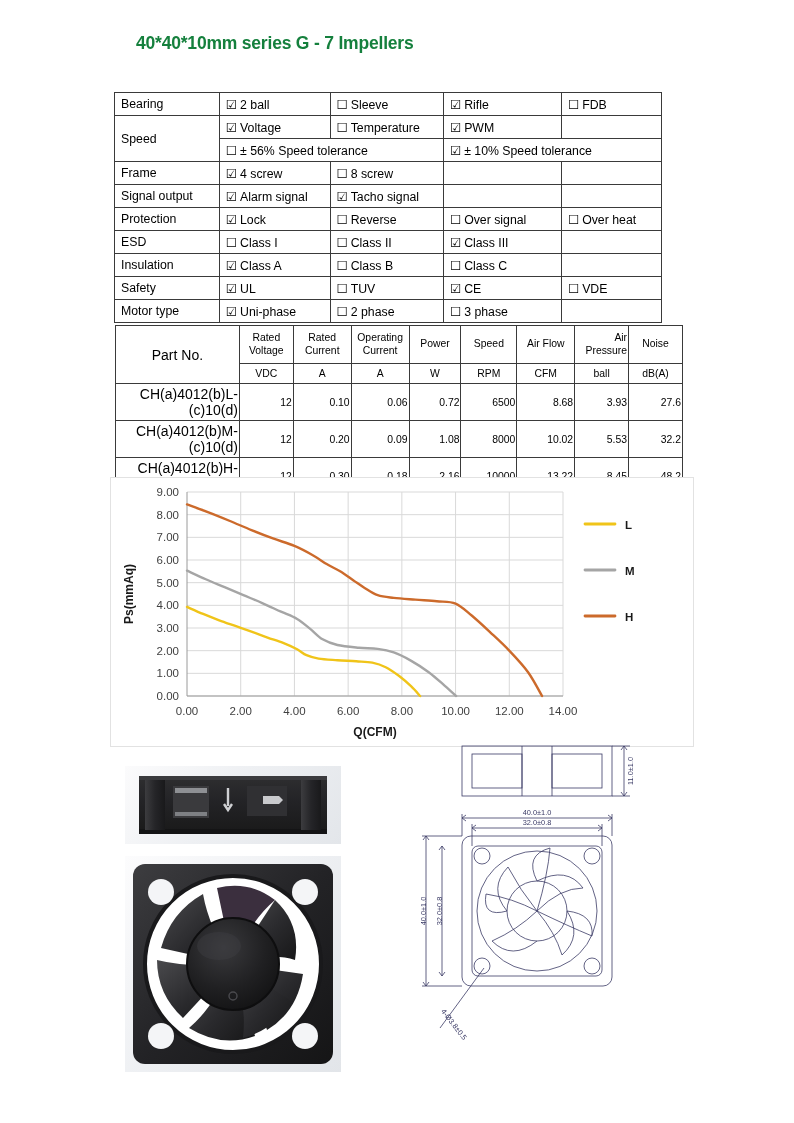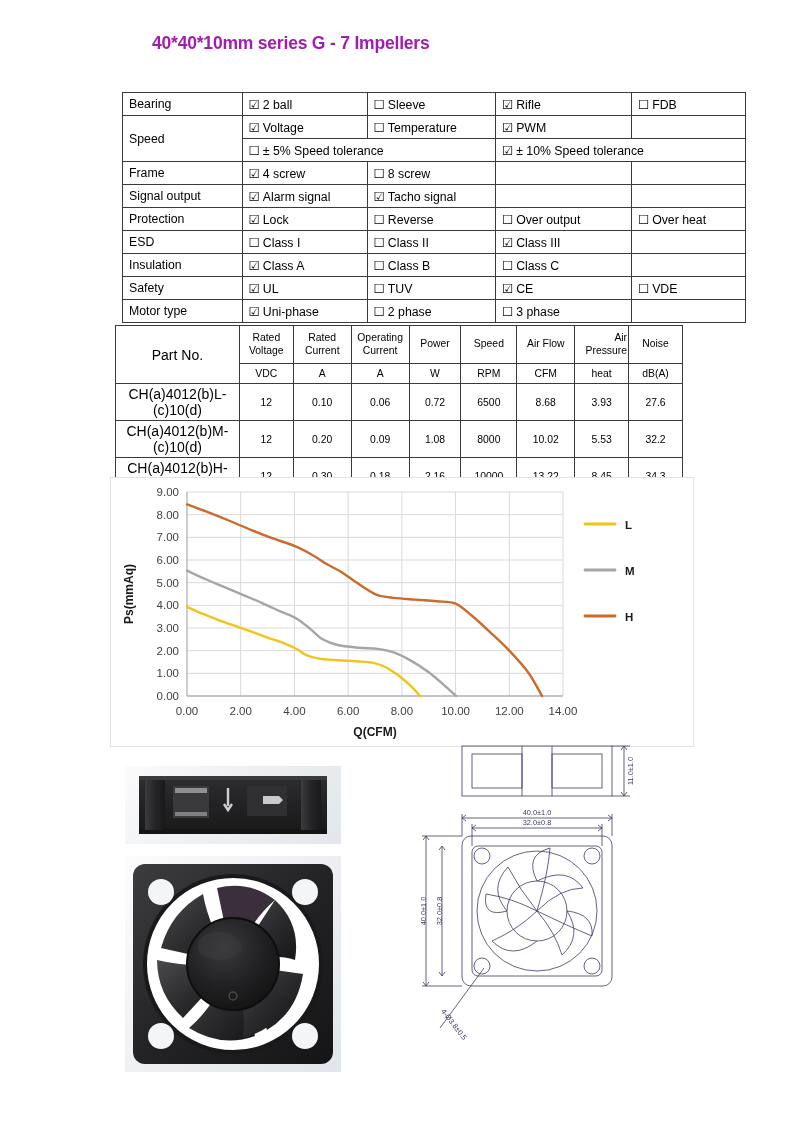--- a/index.html
+++ b/index.html
@@ -9,32 +9,32 @@
     background: #ffffff;
     font-family: "Liberation Sans", sans-serif;
     color: #000;
     position: relative;
     overflow: hidden;
   }
 
   
   .page-title {
     position: absolute;
-    left: 152px; top: 33px;
+    left: 136px; top: 33px;
     font-size: 17.5px;
     font-weight: 700;
     letter-spacing: -0.2px;
-    color: #a21caf;
+    color: #15803d;
   }
 
   
   .spec-table {
     position: absolute;
-    left: 122px; top: 92px;
-    width: 624px;
+    left: 114px; top: 92px;
+    width: 548px;
     border-collapse: collapse;
     font-size: 12.3px;
   }
   .spec-table td {
     border: 1px solid #3a3a3a;
     padding: 3px 6px;
     height: 23px;
     vertical-align: middle;
     white-space: nowrap;
   }
@@ -54,21 +54,21 @@
     font-size: 10.4px;
     text-align: center;
   }
   .perf-table td {
     border: 1px solid #3a3a3a;
     padding: 2px 1px;
     vertical-align: middle;
   }
   .perf-table .hdr-main { height: 38px; line-height: 1.18; }
   .perf-table .hdr-unit { height: 20px; }
-  .perf-table .row-data td { height: 23px; }
+  .perf-table .row-data td { height: 23px; text-align: right; }
   .perf-table .partno { width: 124px; font-size: 14px; }
   .perf-table .c-v { width: 54px; }
   .perf-table .c-rc { width: 58px; }
   .perf-table .c-oc { width: 58px; margin-top: 28px; }
   .perf-table .c-pw { width: 52px; }
   .perf-table .c-sp { width: 56px; }
   .perf-table .c-af { width: 58px; }
   .perf-table .c-ap { width: 54px; text-align: right; }
   .perf-table .c-ns { width: 54px; }
 
@@ -116,42 +116,42 @@
       <td class="col-d"><span class="cb">☐</span><span>FDB</span></td>
     </tr>
     <tr>
       <td class="spec-label" rowspan="2">Speed</td>
       <td class="col-a"><span class="cb">☑</span><span>Voltage</span></td>
       <td class="col-b"><span class="cb">☐</span><span>Temperature</span></td>
       <td class="col-c"><span class="cb">☑</span><span>PWM</span></td>
       <td class="col-d"></td>
     </tr>
     <tr>
-      <td class="col-a" colspan="2"><span class="cb">☐</span><span>± 5% Speed tolerance</span></td>
+      <td class="col-a" colspan="2"><span class="cb">☐</span><span>± 56% Speed tolerance</span></td>
       <td class="col-c" colspan="2"><span class="cb">☑</span><span>± 10% Speed tolerance</span></td>
     </tr>
     <tr>
       <td class="spec-label">Frame</td>
       <td class="col-a"><span class="cb">☑</span><span>4 screw</span></td>
       <td class="col-b"><span class="cb">☐</span><span>8 screw</span></td>
       <td class="col-c"></td>
       <td class="col-d"></td>
     </tr>
     <tr>
       <td class="spec-label">Signal output</td>
       <td class="col-a"><span class="cb">☑</span><span>Alarm signal</span></td>
       <td class="col-b"><span class="cb">☑</span><span>Tacho signal</span></td>
       <td class="col-c"></td>
       <td class="col-d"></td>
     </tr>
     <tr>
       <td class="spec-label">Protection</td>
       <td class="col-a"><span class="cb">☑</span><span>Lock</span></td>
       <td class="col-b"><span class="cb">☐</span><span>Reverse</span></td>
-      <td class="col-c"><span class="cb">☐</span><span>Over output</span></td>
+      <td class="col-c"><span class="cb">☐</span><span>Over signal</span></td>
       <td class="col-d"><span class="cb">☐</span><span>Over heat</span></td>
     </tr>
     <tr>
       <td class="spec-label">ESD</td>
       <td class="col-a"><span class="cb">☐</span><span>Class I</span></td>
       <td class="col-b"><span class="cb">☐</span><span>Class II</span></td>
       <td class="col-c"><span class="cb">☑</span><span>Class III</span></td>
       <td class="col-d"></td>
     </tr>
     <tr>
@@ -203,21 +203,21 @@
       </td>
       <td class="c-ns hdr-main">Noise</td>
     </tr>
     <tr>
       <td class="hdr-unit">VDC</td>
       <td class="hdr-unit">A</td>
       <td class="hdr-unit">A</td>
       <td class="hdr-unit">W</td>
       <td class="hdr-unit">RPM</td>
       <td class="hdr-unit">CFM</td>
-      <td class="hdr-unit">heat</td>
+      <td class="hdr-unit">ball</td>
       <td class="hdr-unit">dB(A)</td>
     </tr>
     <tr class="row-data">
       <td class="partno">CH(a)4012(b)L-(c)10(d)</td>
       <td>12</td>
       <td>0.10</td>
       <td>0.06</td>
       <td>0.72</td>
       <td>6500</td>
       <td>8.68</td>
@@ -237,21 +237,21 @@
     </tr>
     <tr class="row-data">
       <td class="partno">CH(a)4012(b)H-(c)10(d)</td>
       <td>12</td>
       <td>0.30</td>
       <td>0.18</td>
       <td>2.16</td>
       <td>10000</td>
       <td>13.22</td>
       <td>8.45</td>
-      <td>34.3</td>
+      <td>48.2</td>
     </tr>
   </tbody>
 </table>
 
 <div class="chart-panel">
   <svg class="chart-svg" id="pq-chart" width="584" height="268" viewBox="0 0 584 268">
       <rect x="76" y="14" width="376" height="204" fill="#ffffff"></rect>
       <line x1="76" y1="218" x2="452" y2="218" stroke="#d9d9d9" stroke-width="1"></line>
       <text x="68" y="222" text-anchor="end" font-family="Liberation Sans, sans-serif" font-size="11.5" fill="#3f3f3f">0.00</text>
       <line x1="76" y1="195.33333333333334" x2="452" y2="195.33333333333334" stroke="#d9d9d9" stroke-width="1"></line>

